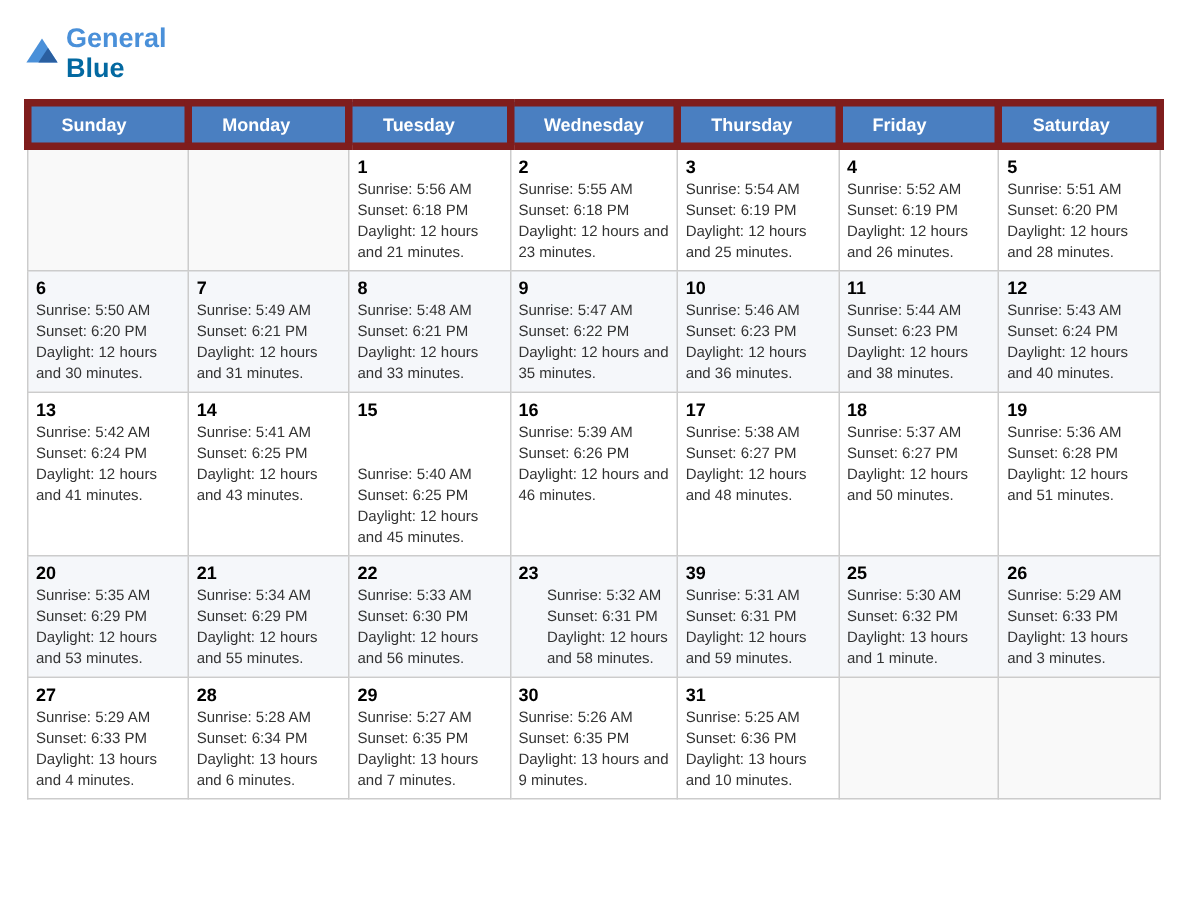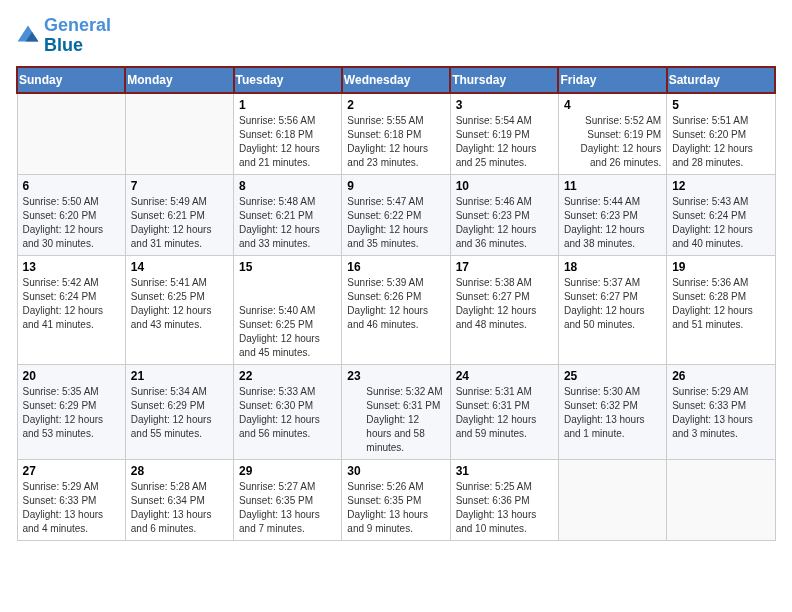--- a/index.html
+++ b/index.html
@@ -49,24 +49,24 @@
     }
     table {
       width: 100%;
       border-collapse: collapse;
       font-size: 11px;
     }
     thead tr th {
       background-color: #4a7fc1;
       color: #fff;
       text-align: left;
-      padding: 5px 1px;
+      padding: 5px 20px;
       font-size: 12px;
       font-weight: bold;
-      border: 2px solid #7f1d1d;
+      border: 5px solid #7f1d1d;
     }
     tbody tr td {
       border: 1px solid #ccc;
       vertical-align: top;
       padding: 4px 5px;
       width: 108px;
       min-height: 70px;
       background: #fff;
     }
     tbody tr:nth-child(even) td {
@@ -132,21 +132,21 @@
 Daylight: 12 hours and 23 minutes.</div>
         </td>
         <td>
           <span class="day-number">3</span>
           <div class="day-info" style="white-space: pre-line;">Sunrise: 5:54 AM
 Sunset: 6:19 PM
 Daylight: 12 hours and 25 minutes.</div>
         </td>
         <td>
           <span class="day-number">4</span>
-          <div class="day-info" style="white-space: pre-line; text-align: right;">Sunrise: 5:52 AM
+          <div class="day-info" style="white-space: pre-line;">Sunrise: 5:52 AM
 Sunset: 6:19 PM
 Daylight: 12 hours and 26 minutes.</div>
         </td>
         <td>
           <span class="day-number">5</span>
           <div class="day-info" style="white-space: pre-line;">Sunrise: 5:51 AM
 Sunset: 6:20 PM
 Daylight: 12 hours and 28 minutes.</div>
         </td>
       </tr>
@@ -257,21 +257,21 @@
 Sunset: 6:30 PM
 Daylight: 12 hours and 56 minutes.</div>
         </td>
         <td>
           <span class="day-number">23</span>
           <div class="day-info" style="white-space: pre-line; margin-left: 19px;">Sunrise: 5:32 AM
 Sunset: 6:31 PM
 Daylight: 12 hours and 58 minutes.</div>
         </td>
         <td>
-          <span class="day-number">24</span>
+          <span class="day-number">39</span>
           <div class="day-info" style="white-space: pre-line;">Sunrise: 5:31 AM
 Sunset: 6:31 PM
 Daylight: 12 hours and 59 minutes.</div>
         </td>
         <td>
           <span class="day-number">25</span>
           <div class="day-info" style="white-space: pre-line;">Sunrise: 5:30 AM
 Sunset: 6:32 PM
 Daylight: 13 hours and 1 minute.</div>
         </td>

